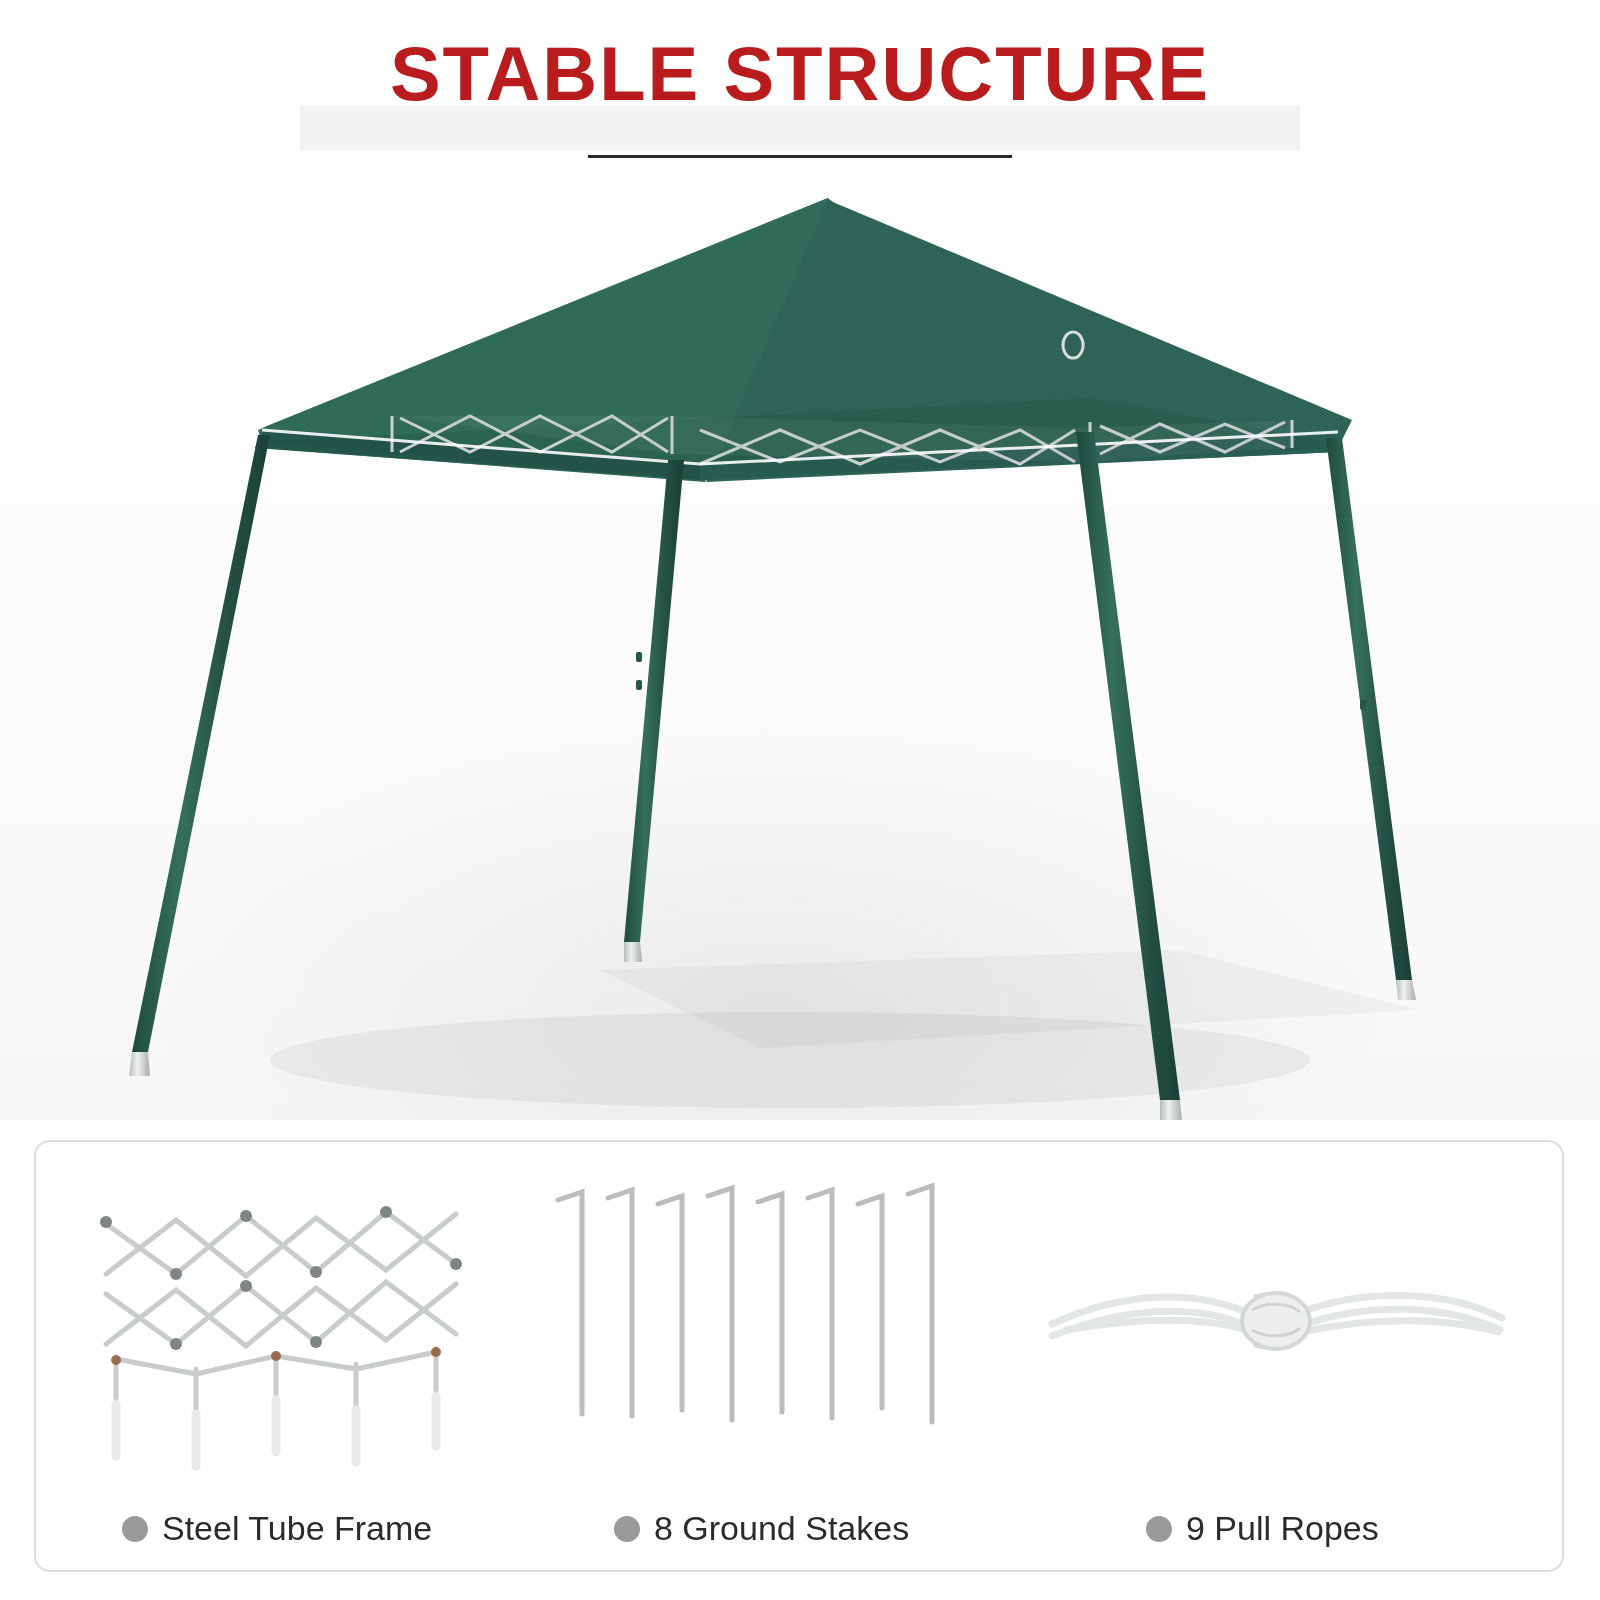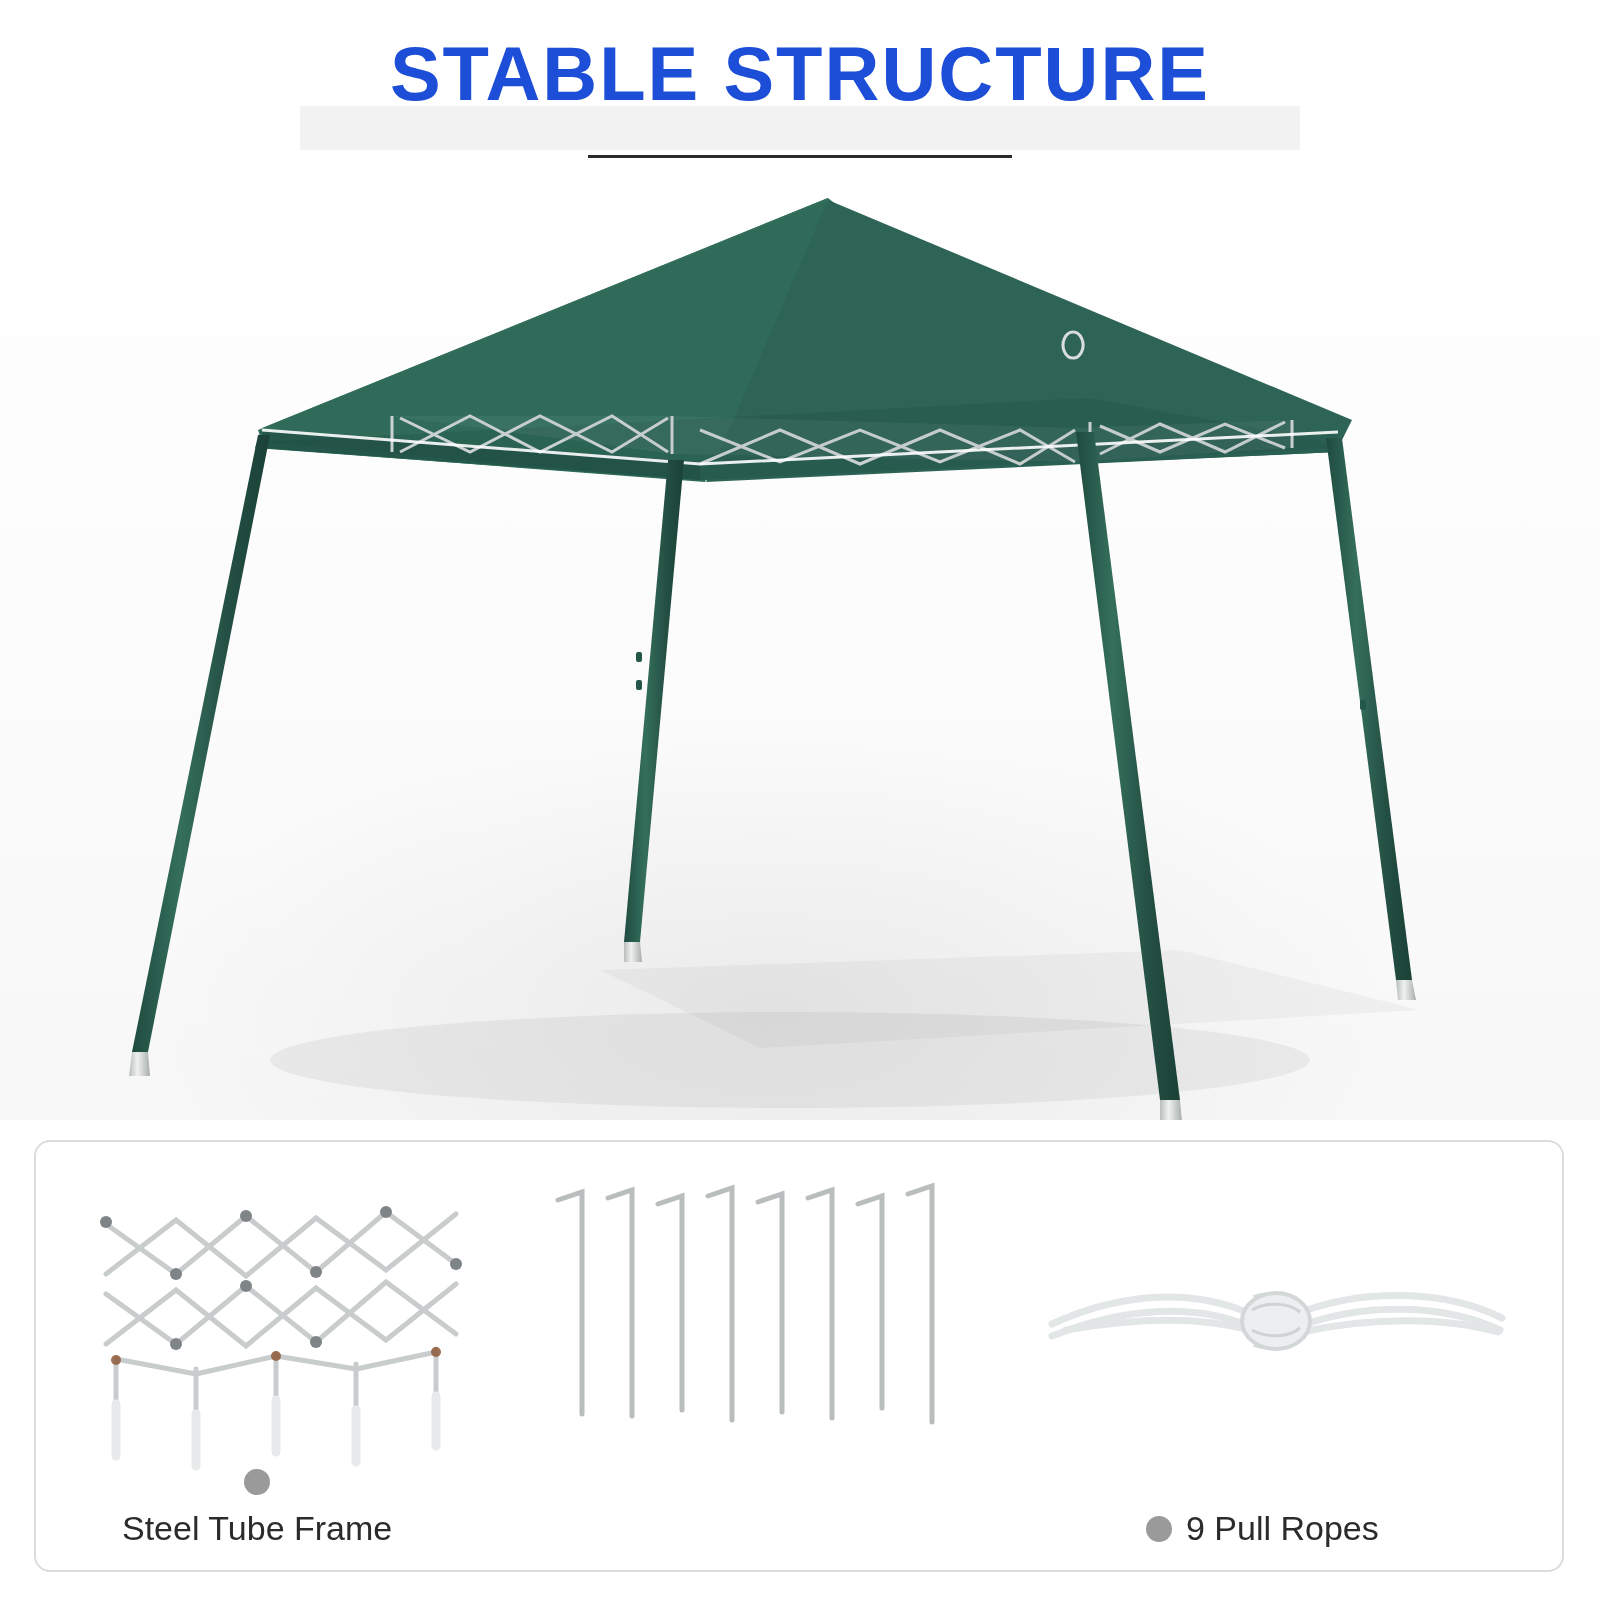--- a/index.html
+++ b/index.html
@@ -29,21 +29,21 @@
     top: 78px;
     width: 1000px;
     height: 44px;
     background: #f2f2f2;
   }
   .title-text {
     position: relative;
     font-size: 76px;
     font-weight: bold;
     letter-spacing: 2px;
-    color: #1d4ed8;
+    color: #b91c1c;
     line-height: 92px;
   }
   .title-rule {
     position: absolute;
     left: 588px;
     top: 155px;
     width: 424px;
     height: 3px;
     background: #2b2b2b;
   }
@@ -101,21 +101,21 @@
     white-space: nowrap;
   }
   .acc-dot {
     width: 26px;
     height: 26px;
     border-radius: 50%;
     background: #9a9a9a;
     flex: 0 0 auto;
     display: inline-block;
   }
-  .acc-1 { left: 86px; flex-direction: column; }
+  .acc-1 { left: 86px; }
   .acc-2 { left: 578px; }
   .acc-3 { left: 1110px; }
 
   .acc-art {
     position: absolute;
     top: 22px;
     height: 320px;
   }
   .art-frame { left: 50px;  width: 420px; }
   .art-stakes { left: 500px; width: 420px; }
@@ -281,19 +281,23 @@
       <g stroke="#cfd3d4" stroke-width="3" fill="none">
         <path d="M216 78 C230 70, 252 70, 264 80"></path>
         <path d="M216 98 C230 106, 252 106, 264 96"></path>
       </g>
     </svg>
 
     <div class="acc-label acc-1">
       <span class="acc-dot"></span>
       <span>Steel Tube Frame</span>
     </div>
+    <div class="acc-label acc-2">
+      <span class="acc-dot"></span>
+      <span>8 Ground Stakes</span>
+    </div>
     <div class="acc-label acc-3">
       <span class="acc-dot"></span>
       <span>9 Pull Ropes</span>
     </div>
 
   </div>
 </div>
 
 </body></html>

